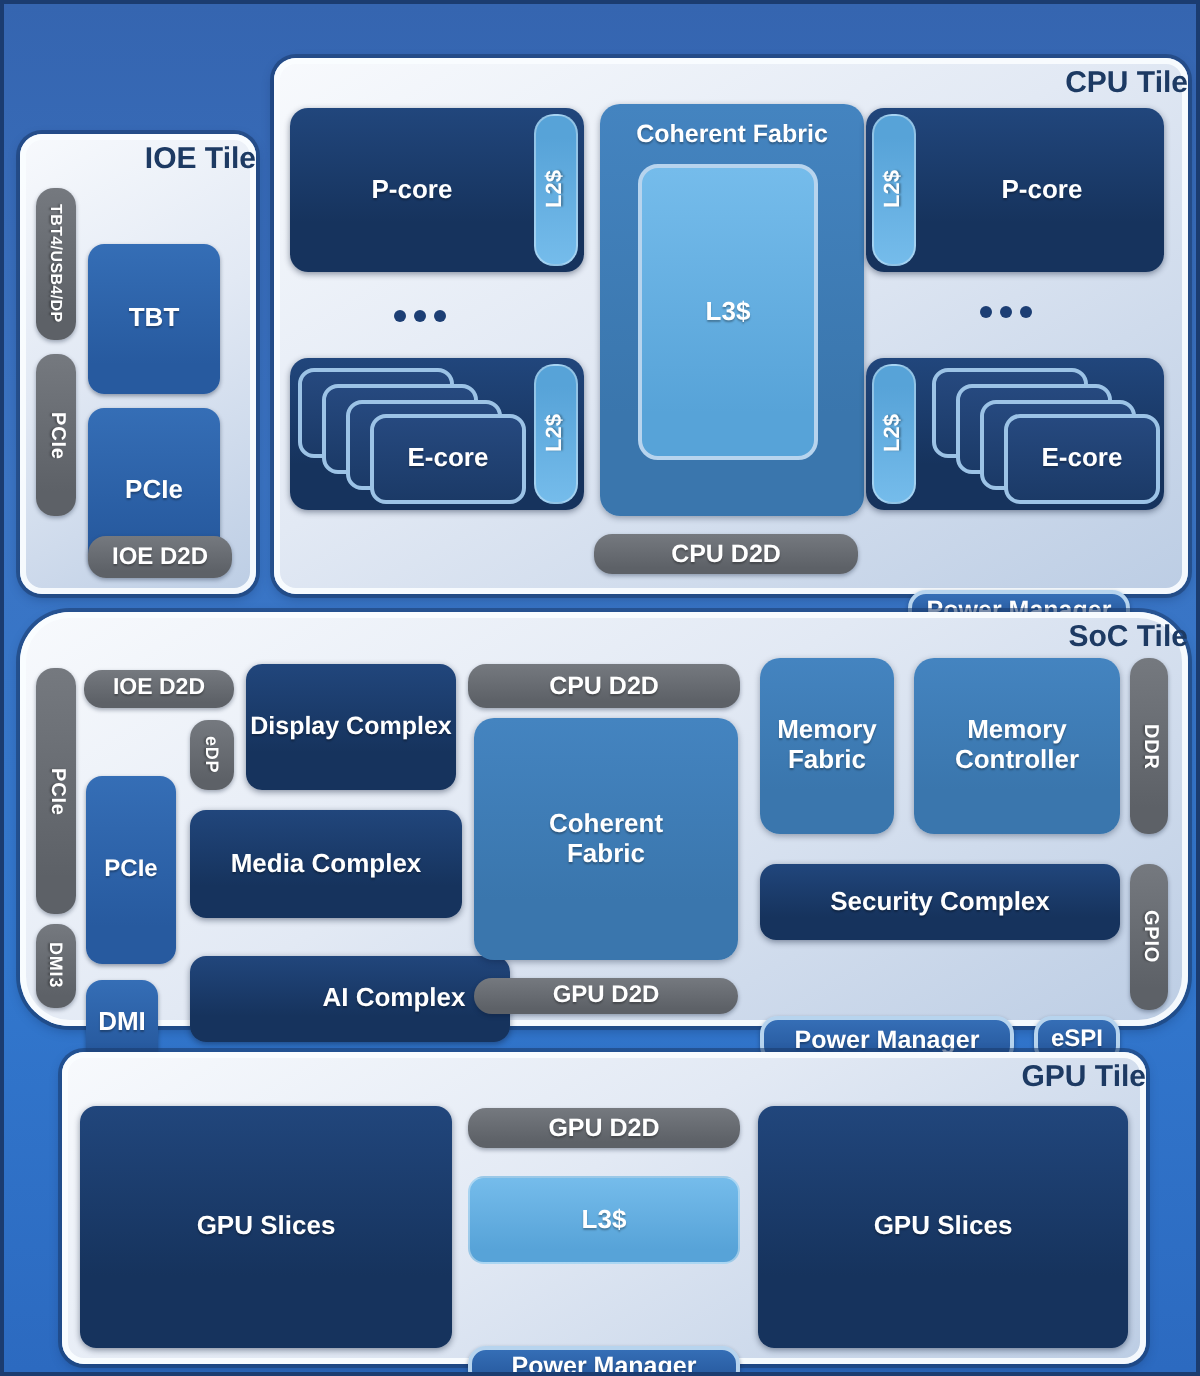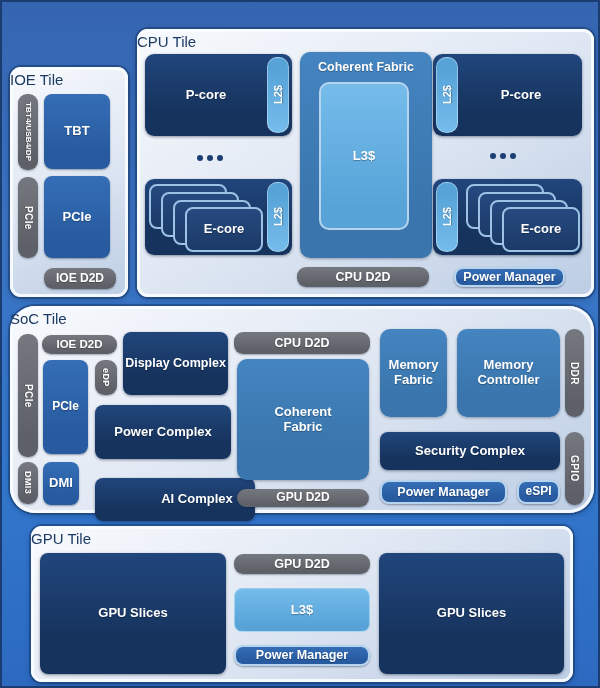--- a/index.html
+++ b/index.html
@@ -6,28 +6,28 @@
   body{font-family:"Liberation Sans",sans-serif;-webkit-font-smoothing:antialiased;}
   #root{position:relative;width:600px;height:688px;overflow:hidden;box-sizing:border-box;
     background:linear-gradient(180deg,var(--bg-top,#3565b0) 0%,var(--bg-mid,#3b74c3) 35%,var(--bg-low,#3277cd) 70%,var(--bg-bottom,#2c6ac0) 100%);
     border:2px solid #1b3c70;}
   .base-title{position:absolute;top:1px;left:0;right:0;text-align:center;
     font-size:16px;font-weight:bold;color:var(--base-title,#cfe0f4);letter-spacing:.3px;}
   
   .panel{position:absolute;border-radius:11px;box-sizing:border-box;
     background:linear-gradient(150deg,var(--panel-top,#f8fafd) 0%,#e2e9f4 45%,var(--panel-bottom,#bccde4) 100%);
     box-shadow:inset 0 0 0 3px rgba(250,253,255,.9),0 0 0 2px rgba(25,58,108,.55),0 2px 6px rgba(10,30,65,.35);}
-  .panel-title{position:absolute;top:4px;left:0;right:0;text-align:left;
-    font-size:15px;font-weight:normal;color:var(--title,#1d3a63);}
+  .panel-title{position:absolute;top:4px;left:0;right:0;text-align:right;
+    font-size:15px;font-weight:bold;color:var(--title,#1d3a63);}
   
   .blk{position:absolute;display:flex;align-items:center;justify-content:center;box-sizing:border-box;
     color:#fff;font-weight:bold;font-size:13px;text-align:center;border-radius:8px;
     text-shadow:0 1px 1px rgba(0,0,0,.3);line-height:1.15;}
   .navy{background:linear-gradient(180deg,#21467c 0%,var(--navy,#16335d) 70%);box-shadow:0 1px 3px rgba(8,22,48,.45);}
-  .blue{background:linear-gradient(180deg,#356eb6 0%,var(--blue,#275a9f) 80%);box-shadow:0 1px 2px rgba(8,22,48,.4);}
+  .blue{background:linear-gradient(180deg,#356eb6 0%,var(--blue,#275a9f) 80%);box-shadow:0 1px 2px rgba(8,22,48,.4);margin-top:28px;}
   .steel{background:linear-gradient(180deg,#4484c0 0%,var(--steel,#3a76ad) 75%);border-radius:10px;box-shadow:0 1px 3px rgba(8,22,48,.35);}
   .sky{background:linear-gradient(180deg,#75bceb 0%,var(--sky,#57a3d8) 85%);}
   .gray{background:linear-gradient(180deg,#75797f 0%,var(--gray,#5d6167) 85%);border-radius:9px;font-size:12.5px;box-shadow:0 1px 2px rgba(8,22,48,.35);}
   .bordered{border:2px solid #b7d4ee;}
   .vdown{writing-mode:vertical-rl;font-size:10px;letter-spacing:.4px;}     
   .vup{writing-mode:vertical-rl;transform:rotate(180deg);font-size:11px;}  
   .pill{border-radius:10px;border:1px solid rgba(255,255,255,.35);}
   .wrapnarrow span{display:inline-block;max-width:78px;}
   
   .card{position:absolute;width:78px;height:45px;border-radius:8px;box-sizing:border-box;
@@ -154,21 +154,21 @@
 
   <section class="panel soc">
     <div class="panel-title">SoC Tile</div>
 
     <div class="blk gray vdown soc-pcie-s">PCIe</div>
     <div class="blk gray vdown soc-dmi3">DMI3</div>
     <div class="blk gray soc-ioe-d2d">IOE D2D</div>
     <div class="blk blue soc-pcie">PCIe</div>
     <div class="blk gray vdown soc-edp">eDP</div>
     <div class="blk navy soc-display">Display Complex</div>
-    <div class="blk navy soc-media">Power Complex</div>
+    <div class="blk navy soc-media">Media Complex</div>
     <div class="blk blue soc-dmi">DMI</div>
     <div class="blk navy soc-ai">AI Complex</div>
 
     <div class="blk gray soc-cpu-d2d">CPU D2D</div>
     <div class="blk steel wrapnarrow soc-cf">
       <span>Coherent Fabric</span>
     </div>
     <div class="blk gray soc-gpu-d2d">GPU D2D</div>
 
     <div class="blk steel soc-memf">Memory Fabric</div>

